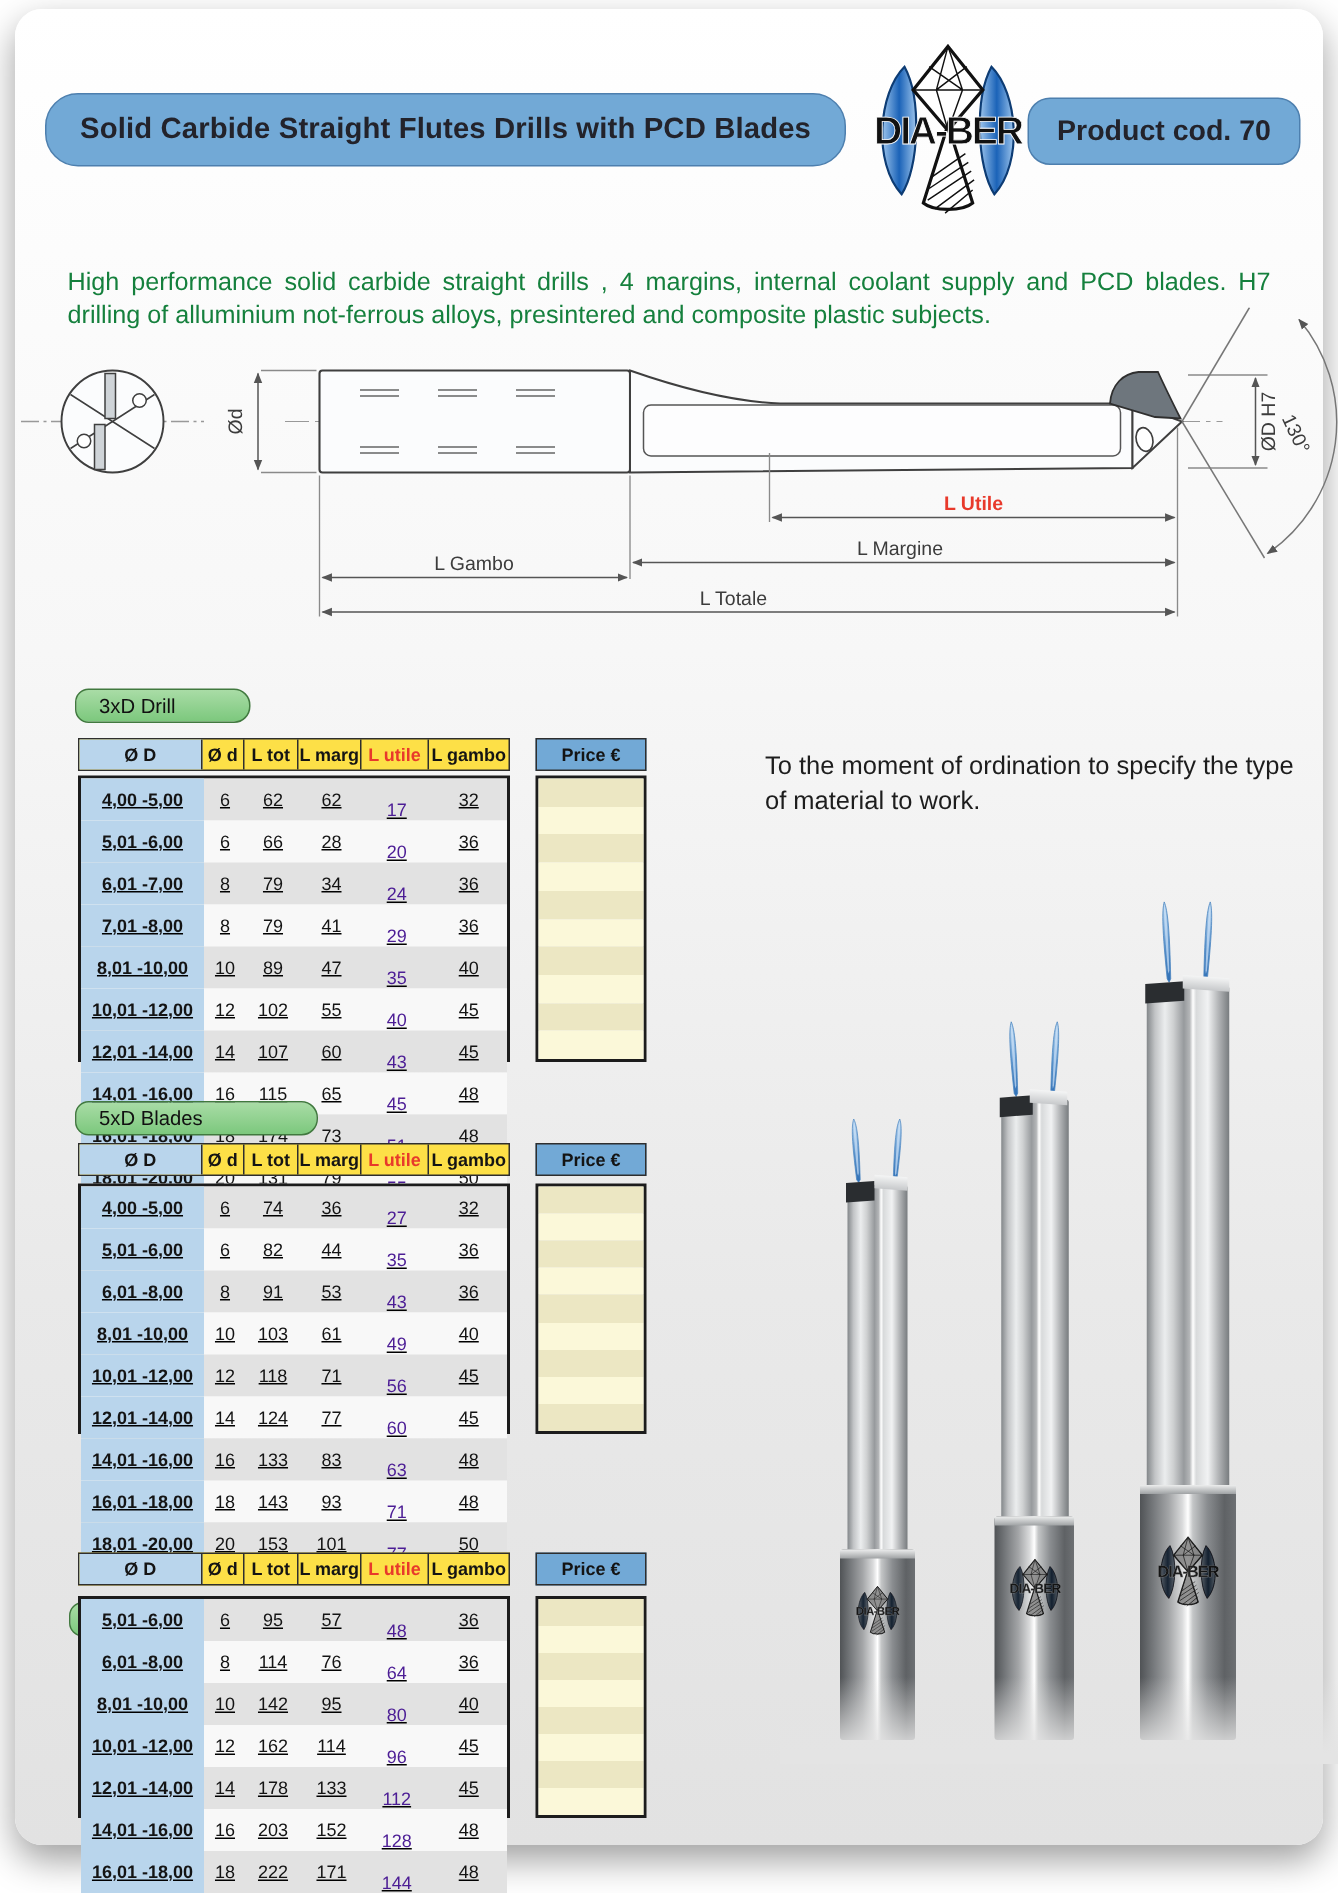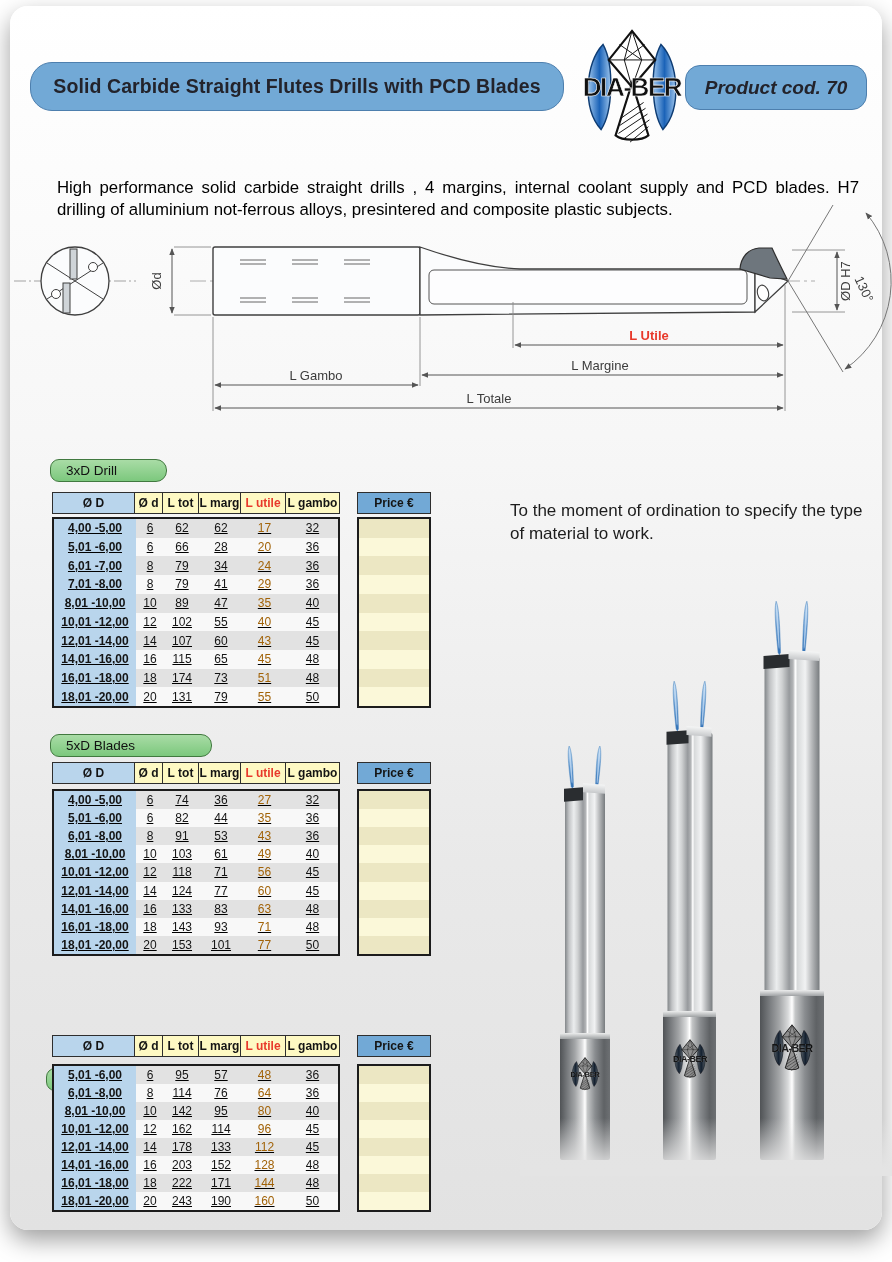--- a/index.html
+++ b/index.html
@@ -7,46 +7,46 @@
   .card{position:absolute;left:10px;top:6px;width:872px;height:1224px;border-radius:18px;
         background:linear-gradient(180deg,#ffffff 0%,#f7f7f7 35%,#e9e9e9 70%,#e2e2e2 100%);
         box-shadow:0 10px 24px rgba(0,0,0,0.38);}
   .abs{position:absolute;}
   
   .title-bar{left:30px;top:62px;width:532px;height:47px;background:#72a9d6;border:1.5px solid #4d7fae;
              border-radius:22px;display:flex;align-items:center;justify-content:center;
              font-size:19.5px;font-weight:bold;color:#23232b;letter-spacing:0.1px;}
   .product-pill{left:685px;top:65px;width:180px;height:43px;background:#72a9d6;border:1.5px solid #4d7fae;
              border-radius:15px;display:flex;align-items:center;justify-content:center;
-             font-size:19px;font-weight:bold;color:#23232b;font-style:italic;}
+             font-size:19px;font-weight:bold;color:#23232b;}
   .brand-logo{left:574px;top:26px;}
   
-  .description{left:45px;top:160px;width:802px;font-size:16.8px;line-height:1.33;color:#000000;text-align:justify;margin-left:12px;}
+  .description{left:45px;top:160px;width:802px;font-size:16.8px;line-height:1.33;color:#15803d;text-align:justify;}
   .note{left:510px;top:483px;width:368px;font-size:17px;line-height:1.35;color:#1d1d1d;}
   
   .dpill{height:21px;background:linear-gradient(180deg,#a9dca6,#7cc87d);border:1.6px solid #41793f;
          border-radius:9px 11px 11px 9px;display:flex;align-items:center;padding-left:15px;
          font-size:13.5px;color:#111;}
   
-  .thead{display:flex;border:1.7px solid #2e2e2e;background:#fef9c3;height:22px;box-sizing:border-box;}
+  .thead{display:flex;border:1.7px solid #2e2e2e;background:#fde047;height:22px;box-sizing:border-box;}
   .hc{box-sizing:border-box;border-right:1.7px solid #2e2e2e;display:flex;align-items:center;justify-content:center;
       font-size:12px;font-weight:bold;color:#141414;flex:none;height:100%;}
   .hc:last-child{border-right:none;flex:1;}
   .phead{border:1.7px solid #2e2e2e;background:#72a9d6;box-sizing:border-box;display:flex;align-items:center;
          justify-content:center;font-size:12px;font-weight:bold;color:#141414;width:74px;height:22px;}
   
   .tbody{width:288px;box-sizing:border-box;border:2px solid #1c1c1c;background:#f8f8f8;
          display:flex;flex-direction:column;}
   .trow{flex:1;display:flex;text-decoration:underline;}
   .trow:nth-child(odd){background:#e2e2e2;}
   .trow:nth-child(even){background:#f8f8f8;}
   .tcell{display:flex;align-items:center;justify-content:center;font-size:12px;color:#141414;flex:none;}
   .c0{width:82px;background:#b9d5ec;font-weight:bold;}
   .c1{width:28px}.c2{width:36px}.c3{width:42px}.c4{width:45px}.c5{width:51px}
-  .tcell.c4{color:#a16207;}
+  .tcell.c4{color:#4c1d95;margin-top:14px;}
   .hc.c4{color:#e8392b;}
   .pricebody{width:74px;box-sizing:border-box;border:2px solid #1c1c1c;display:flex;flex-direction:column;}
   .stripe{flex:1;}
   .stripe:nth-child(odd){background:#ece7c3;}
   .stripe:nth-child(even){background:#fbf8d9;}
   
   svg text{font-family:"Liberation Sans",sans-serif;}
   .dim-label{font-size:13px;fill:#3c3c3c;}
   .dim-label-red{font-size:13px;font-weight:bold;fill:#e8392b;}
   

